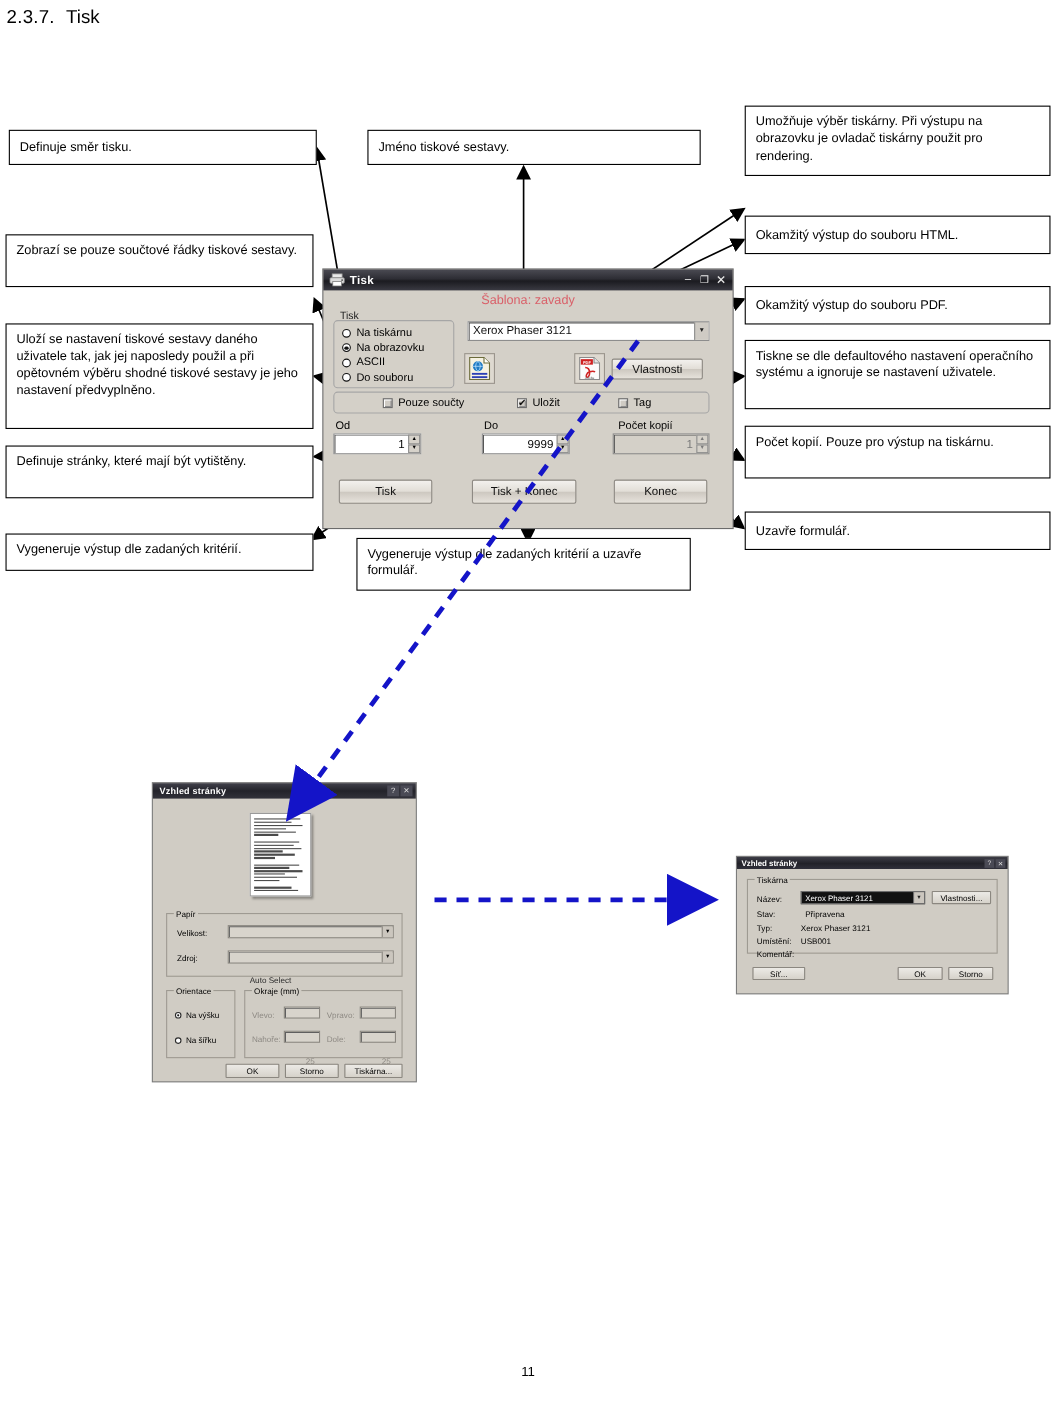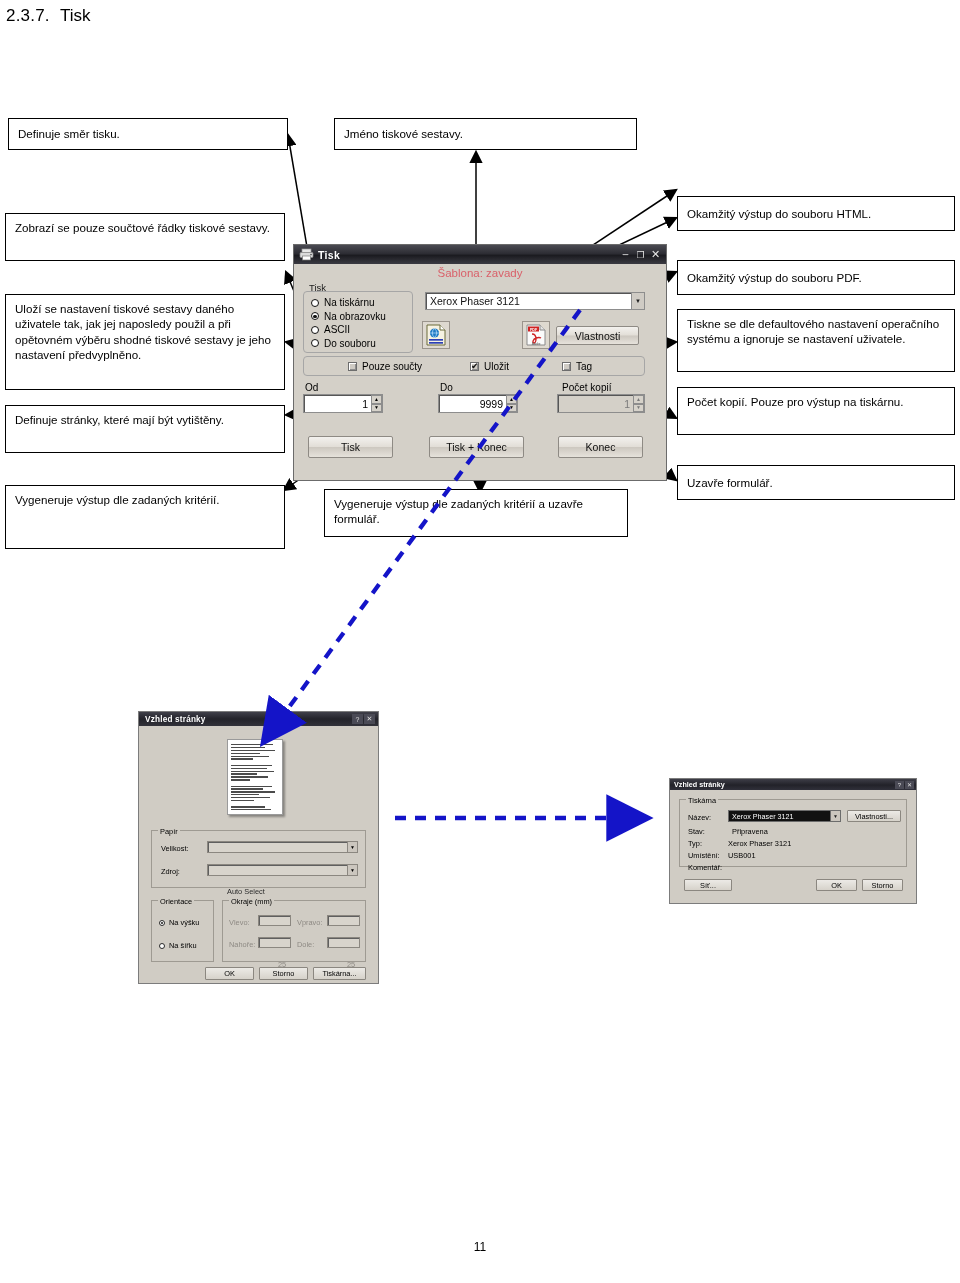--- a/index.html
+++ b/index.html
@@ -195,20 +195,23 @@
   </svg>
 
   <div class="callout" style="left:8px; top:118px; width:280px; height:32px;">
     <span>Definuje směr tisku.</span>
   </div>
 
   <div class="callout" style="left:334px; top:118px; width:303px; height:32px;">
     <span>Jméno tiskové sestavy.</span>
   </div>
 
+  <div class="callout top" style="left:677px; top:96px; width:278px; height:64px;">
+    <span>Umožňuje výběr tiskárny. Při výstupu na obrazovku je ovladač tiskárny použit pro rendering.</span>
+  </div>
 
   <div class="callout" style="left:677px; top:196px; width:278px; height:35px;">
     <span>Okamžitý výstup do souboru HTML.</span>
   </div>
 
   <div class="callout top" style="left:677px; top:309px; width:278px; height:63px;">
     <span>Tiskne se dle defaultového nastavení operačního systému a ignoruje se nastavení uživatele.</span>
   </div>
 
   <div class="callout" style="left:677px; top:260px; width:278px; height:35px;">
@@ -228,21 +231,21 @@
   </div>
 
   <div class="callout top" style="left:5px; top:294px; width:280px; height:96px;">
     <span>Uloží se nastavení tiskové sestavy daného uživatele tak, jak jej naposledy použil a při opětovném výběru shodné tiskové sestavy je jeho nastavení předvyplněno.</span>
   </div>
 
   <div class="callout top" style="left:5px; top:405px; width:280px; height:48px;">
     <span>Definuje stránky, které mají být vytištěny.</span>
   </div>
 
-  <div class="callout top" style="left:5px; top:485px; width:280px; height:64px;">
+  <div class="callout top" style="left:5px; top:485px; width:280px; height:34px;">
     <span>Vygeneruje výstup dle zadaných kritérií.</span>
   </div>
 
   <div class="callout top" style="left:324px; top:489px; width:304px; height:48px;">
     <span>Vygeneruje výstup dle zadaných kritérií a uzavře formulář.</span>
   </div>
 
   <div class="win-tisk">
     <div class="tb">
       <span class="tb-ico">

